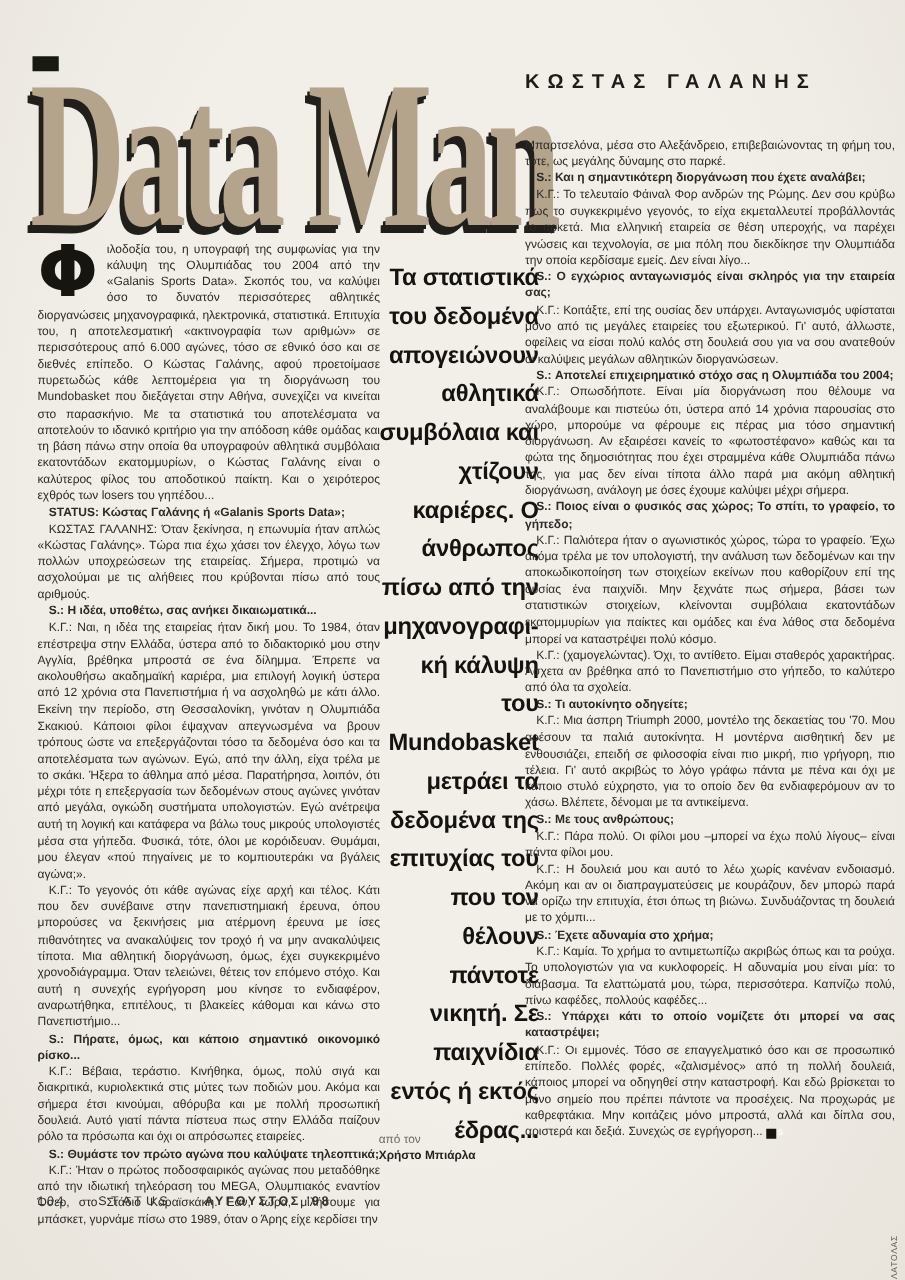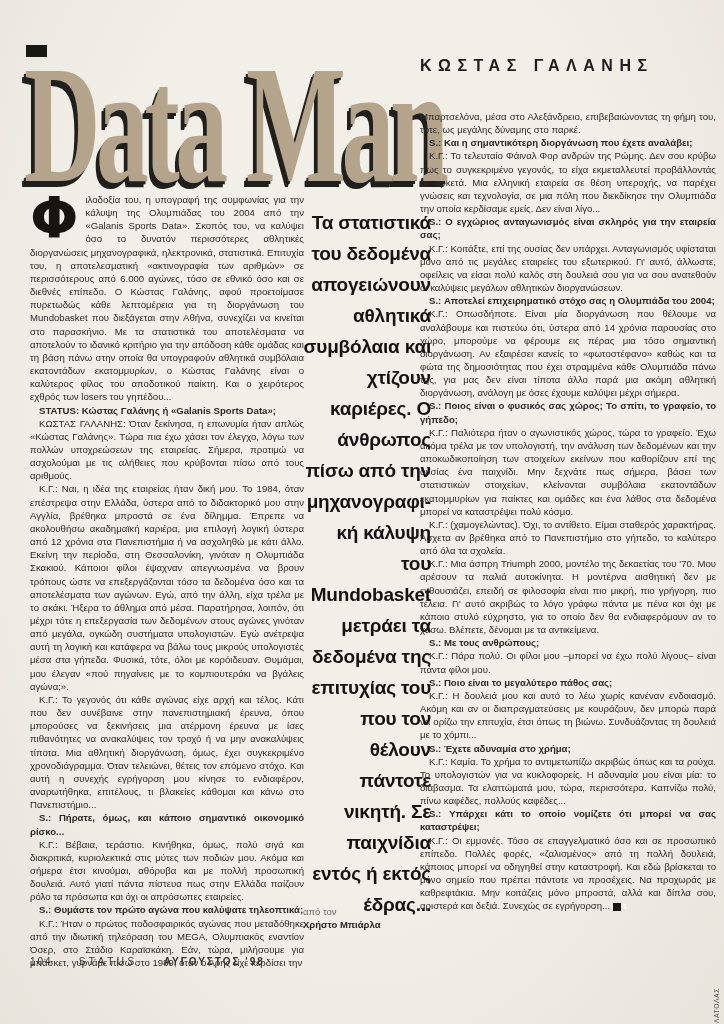--- a/index.html
+++ b/index.html
@@ -78,20 +78,21 @@
   <div class="corner-mark"></div>
 
   <div class="headline">Data Man</div>
 
   <div class="author-header">ΚΩΣΤΑΣ ΓΑΛΑΝΗΣ</div>
 
   <div class="col col-left" id="col-left">
       <p class="intro"><span class="dropcap">Φ</span>ιλοδοξία του, η υπογραφή της συμφωνίας για την κάλυψη της Ολυμπιάδας του 2004 από την «Galanis Sports Data». Σκοπός του, να καλύψει όσο το δυνατόν περισσότερες αθλητικές διοργανώσεις μηχανογραφικά, ηλεκτρονικά, στατιστικά. Επιτυχία του, η αποτελεσματική «ακτινογραφία των αριθμών» σε περισσότερους από 6.000 αγώνες, τόσο σε εθνικό όσο και σε διεθνές επίπεδο. Ο Κώστας Γαλάνης, αφού προετοίμασε πυρετωδώς κάθε λεπτομέρεια για τη διοργάνωση του Mundobasket που διεξάγεται στην Αθήνα, συνεχίζει να κινείται στο παρασκήνιο. Με τα στατιστικά του αποτελέσματα να αποτελούν το ιδανικό κριτήριο για την απόδοση κάθε ομάδας και τη βάση πάνω στην οποία θα υπογραφούν αθλητικά συμβόλαια εκατοντάδων εκατομμυρίων, ο Κώστας Γαλάνης είναι ο καλύτερος φίλος του αποδοτικού παίκτη. Και ο χειρότερος εχθρός των losers του γηπέδου...</p>
       <p class="q">STATUS: Κώστας Γαλάνης ή «Galanis Sports Data»;</p>
       <p class="a">ΚΩΣΤΑΣ ΓΑΛΑΝΗΣ: Όταν ξεκίνησα, η επωνυμία ήταν απλώς «Κώστας Γαλάνης». Τώρα πια έχω χάσει τον έλεγχο, λόγω των πολλών υποχρεώσεων της εταιρείας. Σήμερα, προτιμώ να ασχολούμαι με τις αλήθειες που κρύβονται πίσω από τους αριθμούς.</p>
+      <p class="q">S.: Η ιδέα, υποθέτω, σας ανήκει δικαιωματικά...</p>
       <p class="a">Κ.Γ.: Ναι, η ιδέα της εταιρείας ήταν δική μου. Το 1984, όταν επέστρεψα στην Ελλάδα, ύστερα από το διδακτορικό μου στην Αγγλία, βρέθηκα μπροστά σε ένα δίλημμα. Έπρεπε να ακολουθήσω ακαδημαϊκή καριέρα, μια επιλογή λογική ύστερα από 12 χρόνια στα Πανεπιστήμια ή να ασχοληθώ με κάτι άλλο. Εκείνη την περίοδο, στη Θεσσαλονίκη, γινόταν η Ολυμπιάδα Σκακιού. Κάποιοι φίλοι έψαχναν απεγνωσμένα να βρουν τρόπους ώστε να επεξεργάζονται τόσο τα δεδομένα όσο και τα αποτελέσματα των αγώνων. Εγώ, από την άλλη, είχα τρέλα με το σκάκι. Ήξερα το άθλημα από μέσα. Παρατήρησα, λοιπόν, ότι μέχρι τότε η επεξεργασία των δεδομένων στους αγώνες γινόταν από μεγάλα, ογκώδη συστήματα υπολογιστών. Εγώ ανέτρεψα αυτή τη λογική και κατάφερα να βάλω τους μικρούς υπολογιστές μέσα στα γήπεδα. Φυσικά, τότε, όλοι με κορόιδευαν. Θυμάμαι, μου έλεγαν «πού πηγαίνεις με το κομπιουτεράκι να βγάλεις αγώνα;».</p>
       <p class="a">Κ.Γ.: Το γεγονός ότι κάθε αγώνας είχε αρχή και τέλος. Κάτι που δεν συνέβαινε στην πανεπιστημιακή έρευνα, όπου μπορούσες να ξεκινήσεις μια ατέρμονη έρευνα με ίσες πιθανότητες να ανακαλύψεις τον τροχό ή να μην ανακαλύψεις τίποτα. Μια αθλητική διοργάνωση, όμως, έχει συγκεκριμένο χρονοδιάγραμμα. Όταν τελειώνει, θέτεις τον επόμενο στόχο. Και αυτή η συνεχής εγρήγορση μου κίνησε το ενδιαφέρον, αναρωτήθηκα, επιτέλους, τι βλακείες κάθομαι και κάνω στο Πανεπιστήμιο...</p>
       <p class="q">S.: Πήρατε, όμως, και κάποιο σημαντικό οικονομικό ρίσκο...</p>
       <p class="a">Κ.Γ.: Βέβαια, τεράστιο. Κινήθηκα, όμως, πολύ σιγά και διακριτικά, κυριολεκτικά στις μύτες των ποδιών μου. Ακόμα και σήμερα έτσι κινούμαι, αθόρυβα και με πολλή προσωπική δουλειά. Αυτό γιατί πάντα πίστευα πως στην Ελλάδα παίζουν ρόλο τα πρόσωπα και όχι οι απρόσωπες εταιρείες.</p>
       <p class="q">S.: Θυμάστε τον πρώτο αγώνα που καλύψατε τηλεοπτικά;</p>
       <p class="a">Κ.Γ.: Ήταν ο πρώτος ποδοσφαιρικός αγώνας που μεταδόθηκε από την ιδιωτική τηλεόραση του MEGA, Ολυμπιακός εναντίον Όσερ, στο Στάδιο Καραϊσκάκη. Εάν, τώρα, μιλήσουμε για μπάσκετ, γυρνάμε πίσω στο 1989, όταν ο Άρης είχε κερδίσει την</p>
     </div>
 
   <div class="pull-quote">Τα στατιστικά του δεδομένα απογειώνουν αθλητικά συμβόλαια και χτίζουν καριέρες. Ο άνθρωπος πίσω από την μηχανογραφι­κή κάλυψη του Mundobasket μετράει τα δεδομένα της επιτυχίας του που τον θέλουν πάντοτε νικητή. Σε παιχνίδια εντός ή εκτός έδρας...</div>
 
@@ -104,24 +105,24 @@
       <p class="cont">Μπαρτσελόνα, μέσα στο Αλεξάνδρειο, επιβεβαιώνοντας τη φήμη του, τότε, ως μεγάλης δύναμης στο παρκέ.</p>
       <p class="q">S.: Και η σημαντικότερη διοργάνωση που έχετε αναλάβει;</p>
       <p class="a">Κ.Γ.: Το τελευταίο Φάιναλ Φορ ανδρών της Ρώμης. Δεν σου κρύβω πως το συγκεκριμένο γεγονός, το είχα εκμεταλλευτεί προβάλλοντάς το αρκετά. Μια ελληνική εταιρεία σε θέση υπεροχής, να παρέχει γνώσεις και τεχνολογία, σε μια πόλη που διεκδίκησε την Ολυμπιάδα την οποία κερδίσαμε εμείς. Δεν είναι λίγο...</p>
       <p class="q">S.: Ο εγχώριος ανταγωνισμός είναι σκληρός για την εταιρεία σας;</p>
       <p class="a">Κ.Γ.: Κοιτάξτε, επί της ουσίας δεν υπάρχει. Ανταγωνισμός υφίσταται μόνο από τις μεγάλες εταιρείες του εξωτερικού. Γι' αυτό, άλλωστε, οφείλεις να είσαι πολύ καλός στη δουλειά σου για να σου ανατεθούν οι καλύψεις μεγάλων αθλητικών διοργανώσεων.</p>
       <p class="q">S.: Αποτελεί επιχειρηματικό στόχο σας η Ολυμπιάδα του 2004;</p>
       <p class="a">Κ.Γ.: Οπωσδήποτε. Είναι μία διοργάνωση που θέλουμε να αναλάβουμε και πιστεύω ότι, ύστερα από 14 χρόνια παρουσίας στο χώρο, μπορούμε να φέρουμε εις πέρας μια τόσο σημαντική διοργάνωση. Αν εξαιρέσει κανείς το «φωτοστέφανο» καθώς και τα φώτα της δημοσιότητας που έχει στραμμένα κάθε Ολυμπιάδα πάνω της, για μας δεν είναι τίποτα άλλο παρά μια ακόμη αθλητική διοργάνωση, ανάλογη με όσες έχουμε καλύψει μέχρι σήμερα.</p>
       <p class="q">S.: Ποιος είναι ο φυσικός σας χώρος; Το σπίτι, το γραφείο, το γήπεδο;</p>
       <p class="a">Κ.Γ.: Παλιότερα ήταν ο αγωνιστικός χώρος, τώρα το γραφείο. Έχω ακόμα τρέλα με τον υπολογιστή, την ανάλυση των δεδομένων και την αποκωδικοποίηση των στοιχείων εκείνων που καθορίζουν επί της ουσίας ένα παιχνίδι. Μην ξεχνάτε πως σήμερα, βάσει των στατιστικών στοιχείων, κλείνονται συμβόλαια εκατοντάδων εκατομμυρίων για παίκτες και ομάδες και ένα λάθος στα δεδομένα μπορεί να καταστρέψει πολύ κόσμο.</p>
       <p class="a">Κ.Γ.: (χαμογελώντας). Όχι, το αντίθετο. Είμαι σταθερός χαρακτήρας. Άσχετα αν βρέθηκα από το Πανεπιστήμιο στο γήπεδο, το καλύτερο από όλα τα σχολεία.</p>
+      <p class="q">S.: Τι αυτοκίνητο οδηγείτε;</p>
       <p class="a">Κ.Γ.: Μια άσπρη Triumph 2000, μοντέλο της δεκαετίας του '70. Μου αρέσουν τα παλιά αυτοκίνητα. Η μοντέρνα αισθητική δεν με ενθουσιάζει, επειδή σε φιλοσοφία είναι πιο μικρή, πιο γρήγορη, πιο τέλεια. Γι' αυτό ακριβώς το λόγο γράφω πάντα με πένα και όχι με κάποιο στυλό εύχρηστο, για το οποίο δεν θα ενδιαφερόμουν αν το χάσω. Βλέπετε, δένομαι με τα αντικείμενα.</p>
       <p class="q">S.: Με τους ανθρώπους;</p>
       <p class="a">Κ.Γ.: Πάρα πολύ. Οι φίλοι μου –μπορεί να έχω πολύ λίγους– είναι πάντα φίλοι μου.</p>
-      <p class="q">S.: Ποιο είναι το μεγαλύτερο πάθος σας;</p>
       <p class="a">Κ.Γ.: Η δουλειά μου και αυτό το λέω χωρίς κανέναν ενδοιασμό. Ακόμη και αν οι διαπραγματεύσεις με κουράζουν, δεν μπορώ παρά να ορίζω την επιτυχία, έτσι όπως τη βιώνω. Συνδυάζοντας τη δουλειά με το χόμπι...</p>
       <p class="q">S.: Έχετε αδυναμία στο χρήμα;</p>
       <p class="a">Κ.Γ.: Καμία. Το χρήμα το αντιμετωπίζω ακριβώς όπως και τα ρούχα. Το υπολογιστών για να κυκλοφορείς. Η αδυναμία μου είναι μία: το διάβασμα. Τα ελαττώματά μου, τώρα, περισσότερα. Καπνίζω πολύ, πίνω καφέδες, πολλούς καφέδες...</p>
       <p class="q">S.: Υπάρχει κάτι το οποίο νομίζετε ότι μπορεί να σας καταστρέψει;</p>
       <p class="a">Κ.Γ.: Οι εμμονές. Τόσο σε επαγγελματικό όσο και σε προσωπικό επίπεδο. Πολλές φορές, «ζαλισμένος» από τη πολλή δουλειά, κάποιος μπορεί να οδηγηθεί στην καταστροφή. Και εδώ βρίσκεται το μόνο σημείο που πρέπει πάντοτε να προσέχεις. Να προχωράς με καθρεφτάκια. Μην κοιτάζεις μόνο μπροστά, αλλά και δίπλα σου, αριστερά και δεξιά. Συνεχώς σε εγρήγορση...<span class="endmark">S</span></p>
     </div>
 
   <div class="footer">
     <span class="pageno">104</span>
     <span class="magazine">STATUS</span>

